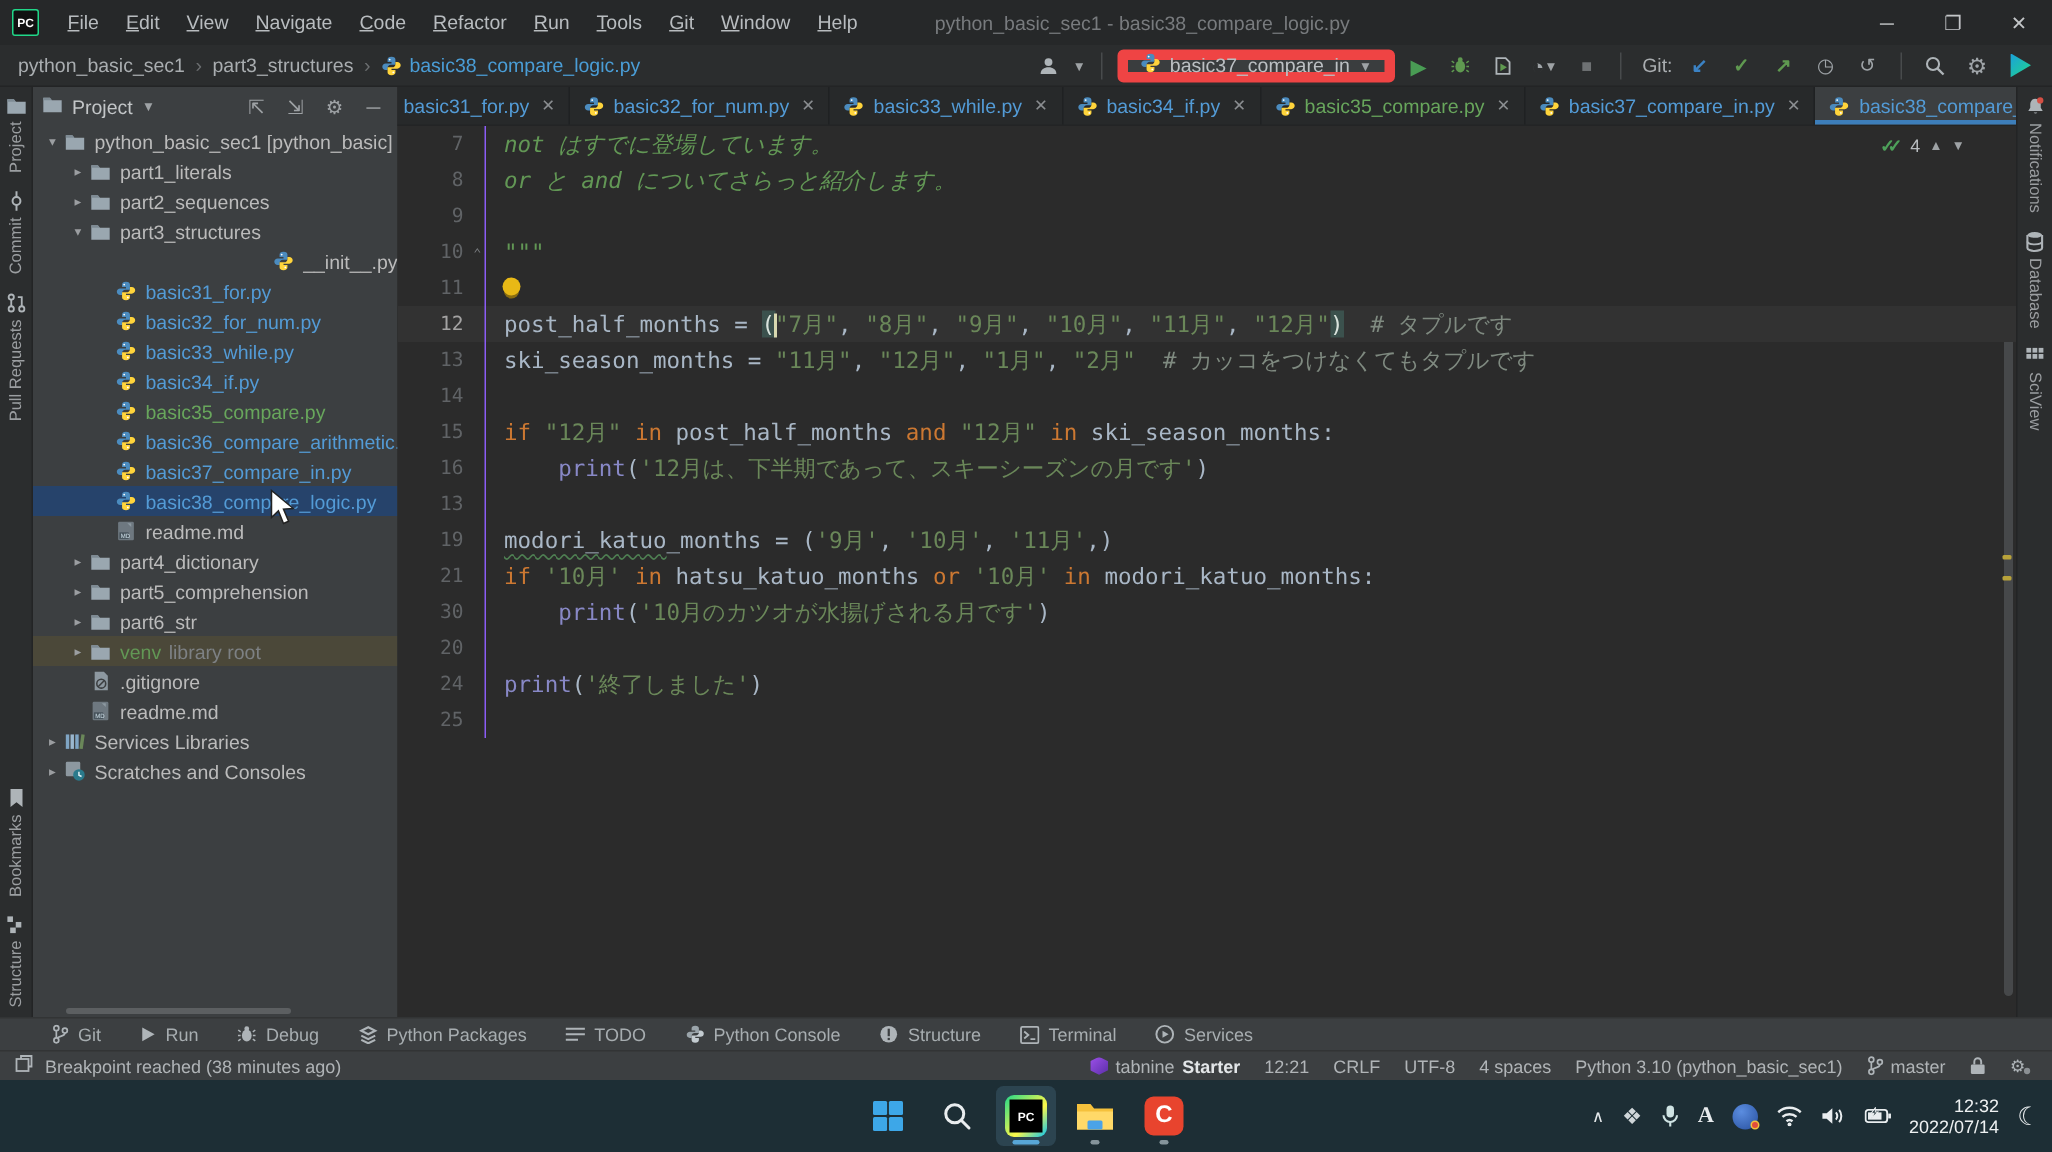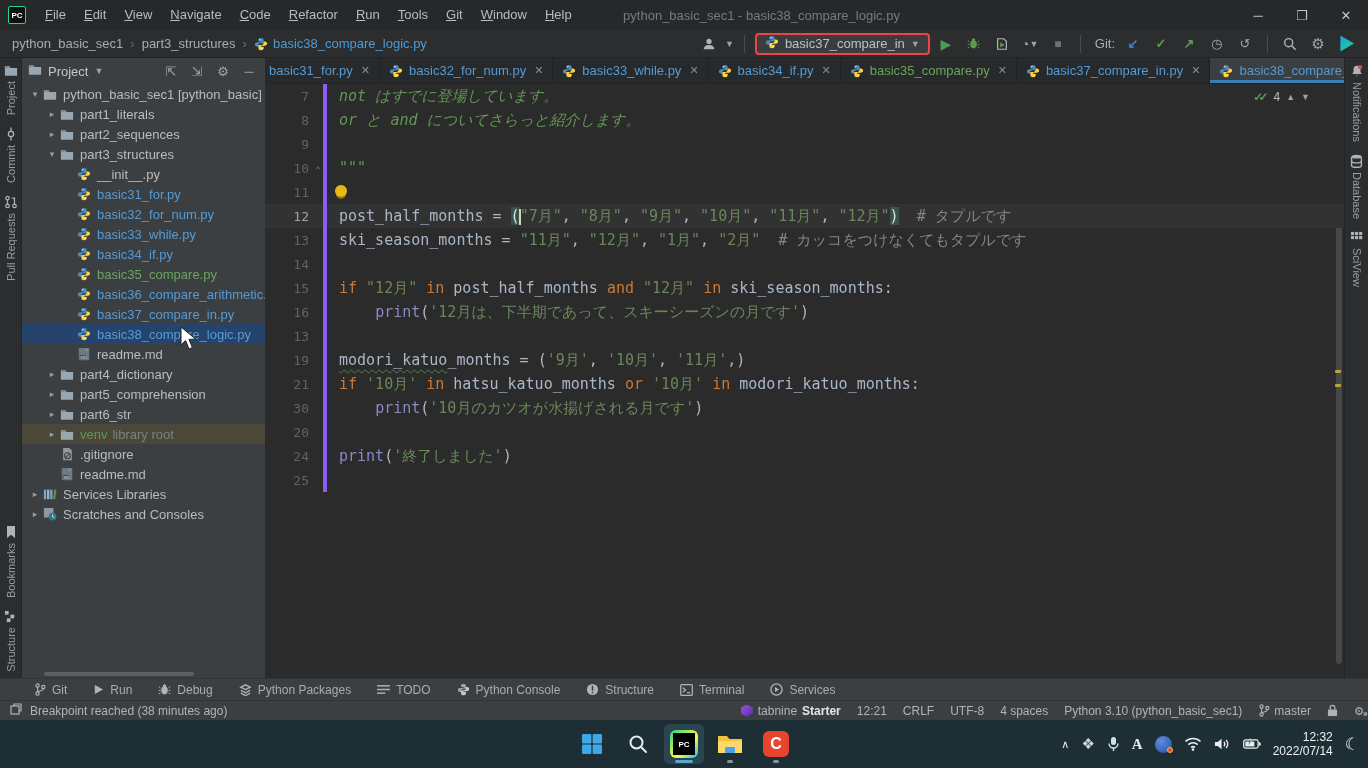--- a/index.html
+++ b/index.html
@@ -22,21 +22,21 @@
   .win-btn { width:44px; height:30px; display:flex; align-items:center; justify-content:center; color:#c3c6c8; font-size:13px; }
   
   .toolbar { position:absolute; left:0; top:30px; width:1368px; height:28px;
     background:#2b2d2e; display:flex; align-items:center; border-bottom:1px solid #232425; }
   .crumbs { display:flex; align-items:center; margin-left:12px; gap:7px; font-size:13px; color:#a9adb0; }
   .crumb-sep { color:#6b6e70; }
   .crumb-last { color:#4a9dd6; display:flex; align-items:center; gap:5px; }
   .tb-right { margin-left:auto; display:flex; align-items:center; gap:4px; padding-right:10px; }
   .icon-btn { min-width:24px; height:24px; display:flex; align-items:center; justify-content:center; border-radius:3px; }
   .tb-sep { width:1px; height:18px; background:#484b4c; margin:0 6px; }
-  .run-config { display:flex; align-items:center; gap:6px; border:2px solid #ef4444; border-radius:4px;
+  .run-config { display:flex; align-items:center; gap:6px; border:7px solid #ef4444; border-radius:4px;
     height:22px; padding:0 8px; color:#bcc0c3; background:#3a3d3e; font-size:13px; }
   .chev { color:#9ea2a5; font-size:9px; }
   .git-label { color:#a9adb0; margin:0 2px 0 4px; }
   .cwm { width:16px; height:16px; clip-path:polygon(15% 0, 100% 50%, 15% 100%); 
     background:linear-gradient(135deg,#1a9de0 0%, #21d789 100%); border-radius:3px;}
   
   .stripe { position:absolute; top:58px; width:22px; height:620px; background:#2b2d2e; }
   .stripe.left { left:0; border-right:1px solid #232425;}
   .stripe.right { left:1344px; width:24px; border-left:1px solid #232425; }
   .stripe-btn { display:flex; flex-direction:column; align-items:center; gap:4px; padding:6px 0; color:#9b9ea1; font-size:11px; }
@@ -67,41 +67,41 @@
   .tab.active { background:#3c3f41; box-shadow:inset 0 -3px 0 #3d7eba; }
   .tab.green { color:#68a65c; }
   .tab.clipped { padding-left:4px; }
   .editor { position:relative; flex:1; overflow:hidden; font-family:"DejaVu Sans Mono", monospace; font-size:15px; }
   .code-line { height:24px; display:flex; align-items:center; position:relative; }
   .code-line.cur { background:#323232; }
   .gutter { width:58px; flex:none; text-align:right; padding-right:14px; color:#606366;
     font-size:13px; font-family:"DejaVu Sans Mono", monospace; position:relative; }
   .code-line.cur .gutter { color:#a4a3a3; }
   .gutter .fold { position:absolute; right:2px; top:4px; color:#7a7d80; font-size:9px; }
-  .code-text { white-space:pre; border-left:4px solid #8b5cf6; padding-left:12px; height:24px; line-height:24px; flex:1; }
+  .code-text { white-space:pre; border-left:1px solid #8b5cf6; padding-left:12px; height:24px; line-height:24px; flex:1; }
   .seg-k{color:#cc7832;} .seg-s{color:#6a8759;} .seg-c{color:#7f8a80;} 
   .seg-d{color:#629755; font-style:italic;} .seg-p{color:#a9b7c6;} .seg-f{color:#8888c6;}
   .seg-b{color:#d8e2dc; background:#3b514d;}
   .seg-w{color:#a9b7c6; text-decoration:underline wavy #4e8052 1px; text-underline-offset:4px;}
   .caret { display:inline-block; width:2px; height:16px; background:#d8d8b0; vertical-align:middle; margin:0 -1px; }
   .bulb { position:absolute; left:70px; top:5px; width:12px; height:12px; background:#e8b916; border-radius:50%; box-shadow:0 3px 0 -1px #8a6d10; }
   .inspections { position:absolute; top:6px; right:34px; display:flex; align-items:center; gap:6px; color:#b8bcbf; font-size:12px; font-family:"Liberation Sans",sans-serif;}
   .inspections .chk { color:#4da05a; font-weight:bold; letter-spacing:-5px; margin-right:4px; }
   .inspections .updn { color:#9ea2a5; font-size:9px; }
   .vscroll { position:absolute; right:1px; top:0; width:8px; height:100%; }
   .vscroll .thumb { position:absolute; left:1px; top:140px; width:6px; height:440px; background:#4d5052; border-radius:3px; opacity:.8; }
   .stripe-mark { position:absolute; right:2px; width:6px; height:3px; border-radius:1px; }
   
   .toolwin-bar { position:absolute; left:0; top:678px; width:1368px; height:22px; background:#3c3f41;
     border-top:1px solid #323435; display:flex; align-items:center; gap:26px; padding-left:34px; }
   .twb-item { display:flex; align-items:center; gap:6px; color:#a7adb0; font-size:12px; }
   .statusbar { position:absolute; left:0; top:700px; width:1368px; height:20px; background:#3c3f41;
     border-top:1px solid #323435; display:flex; align-items:center; font-size:12px; color:#b0b4b7; }
   .statusbar .msg { display:flex; align-items:center; gap:8px; margin-left:10px; }
-  .statusbar .right { margin-left:auto; display:flex; align-items:center; gap:16px; padding-right:0; }
+  .statusbar .right { margin-left:auto; display:flex; align-items:center; gap:16px; padding-right:14px; }
   .tabnine { display:flex; align-items:center; gap:5px; }
   .tabnine b { color:#e3e6e8; }
   .hexa { width:12px; height:12px; background:linear-gradient(135deg,#9b4fe8,#5a2ea6); clip-path:polygon(50% 0,100% 25%,100% 75%,50% 100%,0 75%,0 25%); }
   
   .taskbar { position:absolute; left:0; top:720px; width:1368px; height:48px; background:#1d2e35; display:flex; align-items:center; }
   .tb-center { position:absolute; left:50%; transform:translateX(-50%); display:flex; gap:6px; }
   .task-slot { width:40px; height:40px; border-radius:5px; display:flex; align-items:center; justify-content:center; position:relative; }
   .task-slot.active { background:#2c4450; }
   .task-slot .ind { position:absolute; bottom:1px; left:50%; transform:translateX(-50%); height:3px; border-radius:2px; background:#85949b; width:6px; }
   .task-slot.active .ind { width:18px; background:#58a6d6; }
@@ -340,21 +340,21 @@
           <span class="ticon">
             <span style="display: inline-flex;">
               <svg width="14" height="13" viewBox="0 0 16 14">
                 <path d="M1 2h5l1.5 2H15v9H1z" fill="#9aa7b0"></path>
                 <path d="M1 2h5l1.5 2H1z" fill="#7e8b94"></path>
               </svg>
             </span>
           </span>
           <span>part3_structures</span>
         </div>
-        <div class="tree-row" style="padding-left: 40px;">
+        <div class="tree-row" style="padding-left: 40px; justify-content: flex-end;">
           <span class="arrow"></span>
           <span class="ticon">
             <span style="display: inline-flex;">
               <svg width="14" height="14" viewBox="0 0 16 16">
                 <path fill="#4b8bbe" d="M8 1C6 1 5 1.9 5 3.2V5h3v1H3.6C2.1 6 1 7.1 1 8.5S2.1 11 3.6 11H5V9.4C5 8 6.1 7 7.5 7H11V3.2C11 1.9 10 1 8 1z"></path>
                 <path fill="#ffd43b" d="M8 15c2 0 3-.9 3-2.2V11H8v-1h4.4c1.5 0 2.6-1.1 2.6-2.5S13.9 5 12.4 5H11v1.6C11 8 9.9 9 8.5 9H5v3.8C5 14.1 6 15 8 15z"></path>
                 <circle cx="6.6" cy="3.1" r=".7" fill="#fff"></circle>
                 <circle cx="9.4" cy="12.9" r=".7" fill="#fff"></circle>
               </svg>
             </span>

